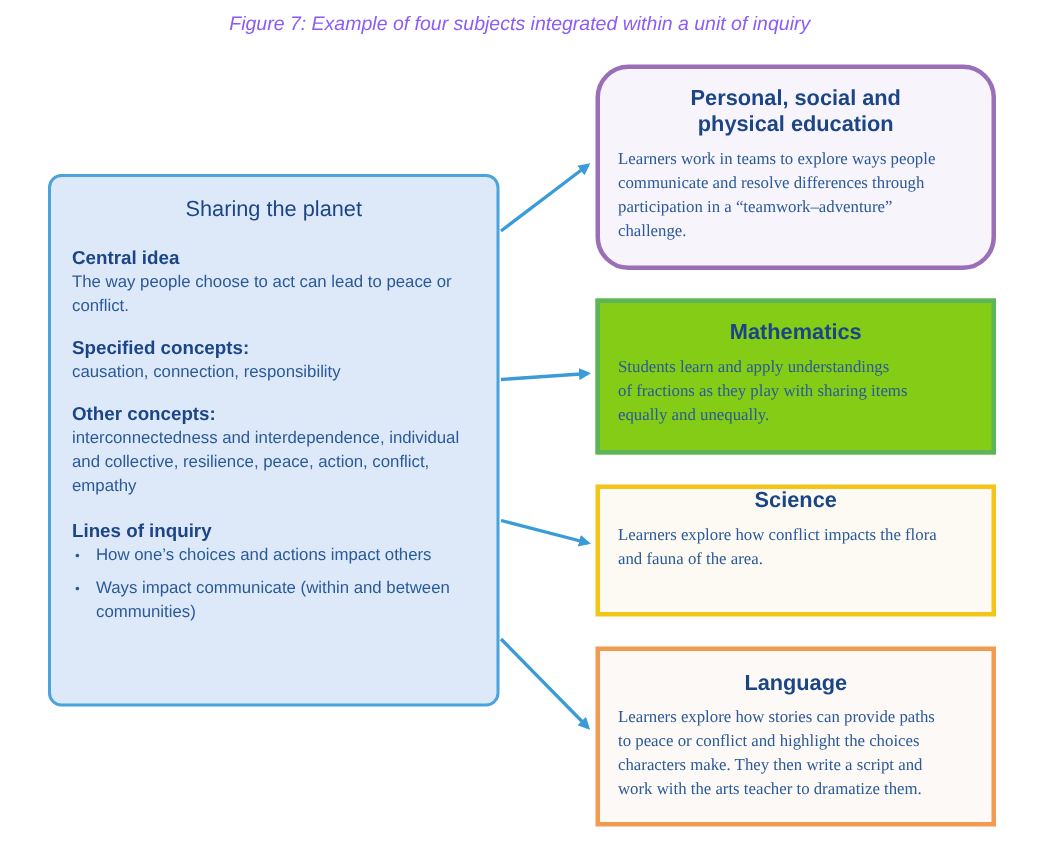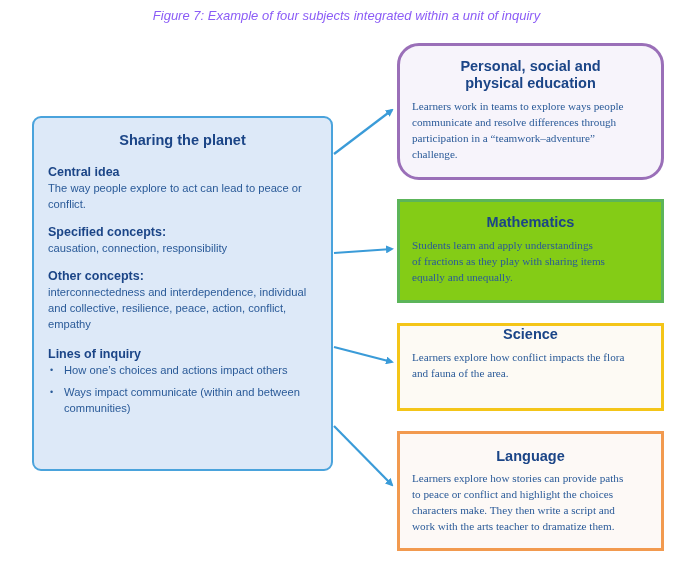--- a/index.html
+++ b/index.html
@@ -3,21 +3,21 @@
 <meta charset="utf-8">
 <style>
   html, body { margin:0; padding:0; background:#ffffff; }
   body { width:693px; height:576px; position:relative; overflow:hidden;
          font-family:"DejaVu Sans", "Liberation Sans", sans-serif; color:#1f4e8c; }
   .caption { position:absolute; left:0; top:8px; width:693px; text-align:center;
              font-family:"Liberation Sans", sans-serif; font-style:italic; font-size:13px; color:#8b5cf6; }
   .main-box { position:absolute; left:32px; top:116px; width:297px; height:351px;
               background:#dde9f8; border:2.5px solid #4aa3dc; border-radius:9px; box-sizing:content-box; }
   .main-title { position:absolute; left:0; top:14px; width:100%; text-align:center;
-                font-family:"Liberation Sans", sans-serif; font-weight:bold; font-size:14.5px; color:#1b4587; }
+                font-family:"Liberation Sans", sans-serif; font-weight:normal; font-size:14.5px; color:#1b4587; }
   .sec { position:absolute; left:14px; width:280px; }
   .sec-h { font-family:"Liberation Sans", sans-serif; font-weight:bold; font-size:12.5px; color:#1b4587; line-height:16px; }
   .sec-t { font-family:"Liberation Sans", sans-serif; font-size:11.2px; color:#2a5a98; line-height:16px; }
   .bul { position:relative; padding-left:16px; margin-top:0; }
   .bul::before { content:"•"; position:absolute; left:2px; top:0; font-size:9px; color:#2a5a98; }
   .sbox { position:absolute; left:397px; width:267px; box-sizing:border-box; border:3px solid; }
   .sbox .st { text-align:center; font-family:"Liberation Sans", sans-serif; font-weight:bold; font-size:14.5px; color:#1b4587; line-height:17px; }
   .sbox .sd { margin:0 12px; font-family:Liberation Serif, serif; font-size:11.2px; color:#2a5a98; line-height:16px; }
   svg.arrows { position:absolute; left:0; top:0; }
 </style>
@@ -36,21 +36,21 @@
   <line x1="334" y1="253" x2="392" y2="249" stroke="#3a9bd8" stroke-width="2.2" marker-end="url(#ah)"></line>
   <line x1="334" y1="347" x2="392" y2="362" stroke="#3a9bd8" stroke-width="2.2" marker-end="url(#ah)"></line>
   <line x1="334" y1="426" x2="392" y2="485" stroke="#3a9bd8" stroke-width="2.2" marker-end="url(#ah)"></line>
 </svg>
 
 <div class="main-box">
   <div class="main-title">Sharing the planet</div>
 
   <div class="sec" style="top:46px;">
     <div class="sec-h">Central idea</div>
-    <div class="sec-t">The way people explore to act can lead to peace or</div>
+    <div class="sec-t">The way people choose to act can lead to peace or</div>
     <div class="sec-t">conflict.</div>
   </div>
 
   <div class="sec" style="top:106px;">
     <div class="sec-h">Specified concepts:</div>
     <div class="sec-t">causation, connection, responsibility</div>
   </div>
 
   <div class="sec" style="top:150px;">
     <div class="sec-h">Other concepts:</div>

